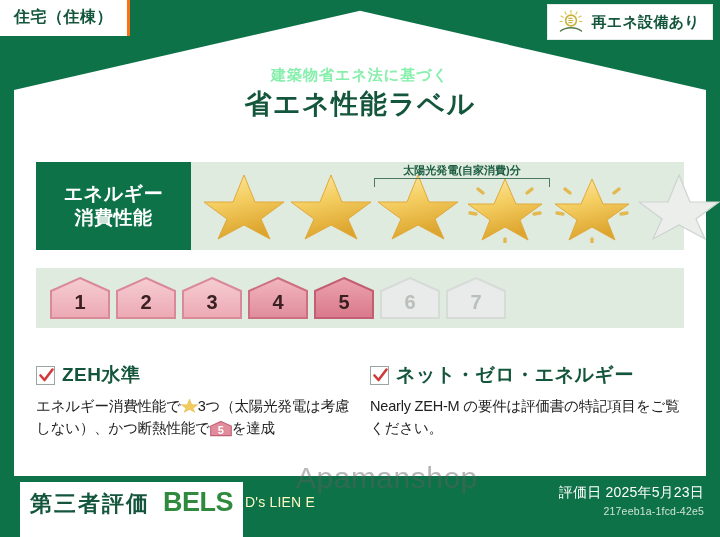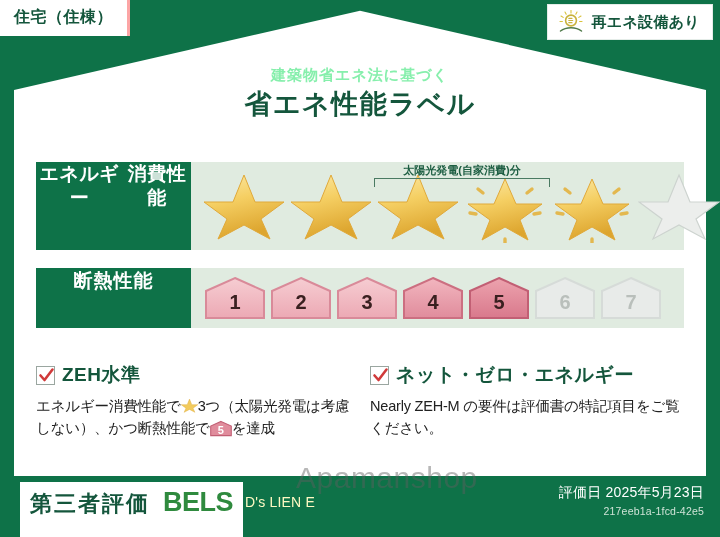--- a/index.html
+++ b/index.html
@@ -23,21 +23,21 @@
     background: #ffffff;
     clip-path: polygon(0% 17.5%, 50% 0.6%, 100% 17.5%, 100% 100%, 0% 100%);
   }
 
   
   .corner-tag {
     position: absolute; left: 0; top: 0;
     background: #ffffff;
     padding: 7px 14px 8px 14px;
     z-index: 20;
-    border-right: 3px solid #fca5a5;
+    border-right: 3px solid #f97316;
   }
   .corner-tag span {
     color: #14563c; font-size: 16px; font-weight: bold;
     letter-spacing: 0.5px; white-space: nowrap;
   }
 
   
   .re-badge {
     position: absolute; right: 7px; top: 4px;
     background: #ffffff;
@@ -71,21 +71,21 @@
     position: absolute; left: 36px; width: 648px;
     background: #e0ebe0;
     display: flex; align-items: center;
   }
   .row-energy { top: 162px; height: 88px; }
   .row-insul  { top: 268px; height: 60px; }
 
   .row-label {
     background: #0e7248; color: #ffffff;
     font-weight: bold; text-align: center;
-    display: flex; flex-direction: row; justify-content: center;
+    display: flex; flex-direction: column; justify-content: center;
     flex: 0 0 auto;
   }
   .row-energy .row-label {
     width: 155px; height: 88px; font-size: 19px; line-height: 1.28;
     letter-spacing: 0.5px;
   }
   .row-insul .row-label {
     width: 155px; height: 60px; font-size: 19px; letter-spacing: 1px;
   }
 
@@ -296,23 +296,20 @@
         <div class="star-cell">
           <svg class="star-svg" viewBox="0 0 82 74">
             <polygon points="41,6 52,33 81,33 58,50 67,70 41,56 15,70 24,50 1,33 30,33" fill="#eceeec" stroke="#cdd3cf" stroke-width="1.2"></polygon>
           </svg>
         </div>
       </div>
     </div>
   </div>
 
   <div class="row row-insul">
-    <div class="row-label">
-      <span>断熱性能</span>
-    </div>
     <div class="row-content">
       <div class="houses">
 
         <div class="hcell on">
           <svg viewBox="0 0 62 44">
             <defs>
               <linearGradient id="pk1" x1="0" y1="0" x2="0" y2="1">
                 <stop offset="0%" stop-color="#f6cdd2"></stop>
                   <stop offset="100%" stop-color="#eca9b4"></stop>
               </linearGradient>

